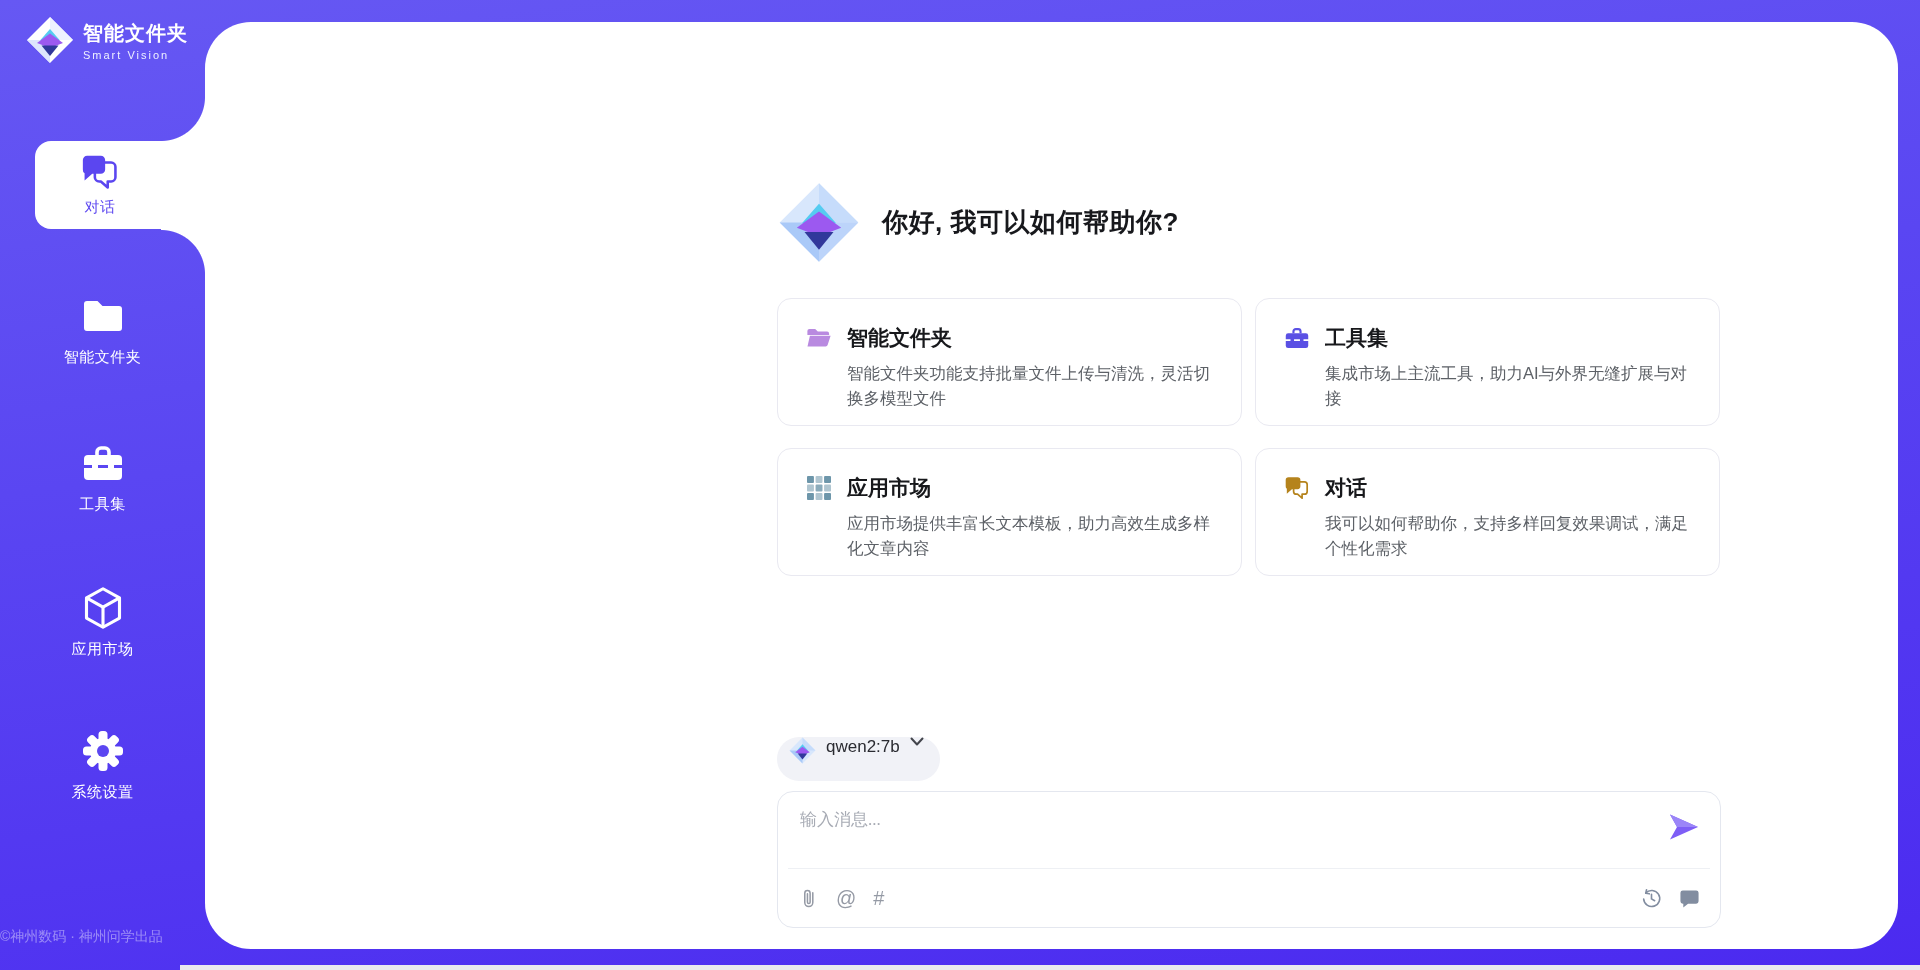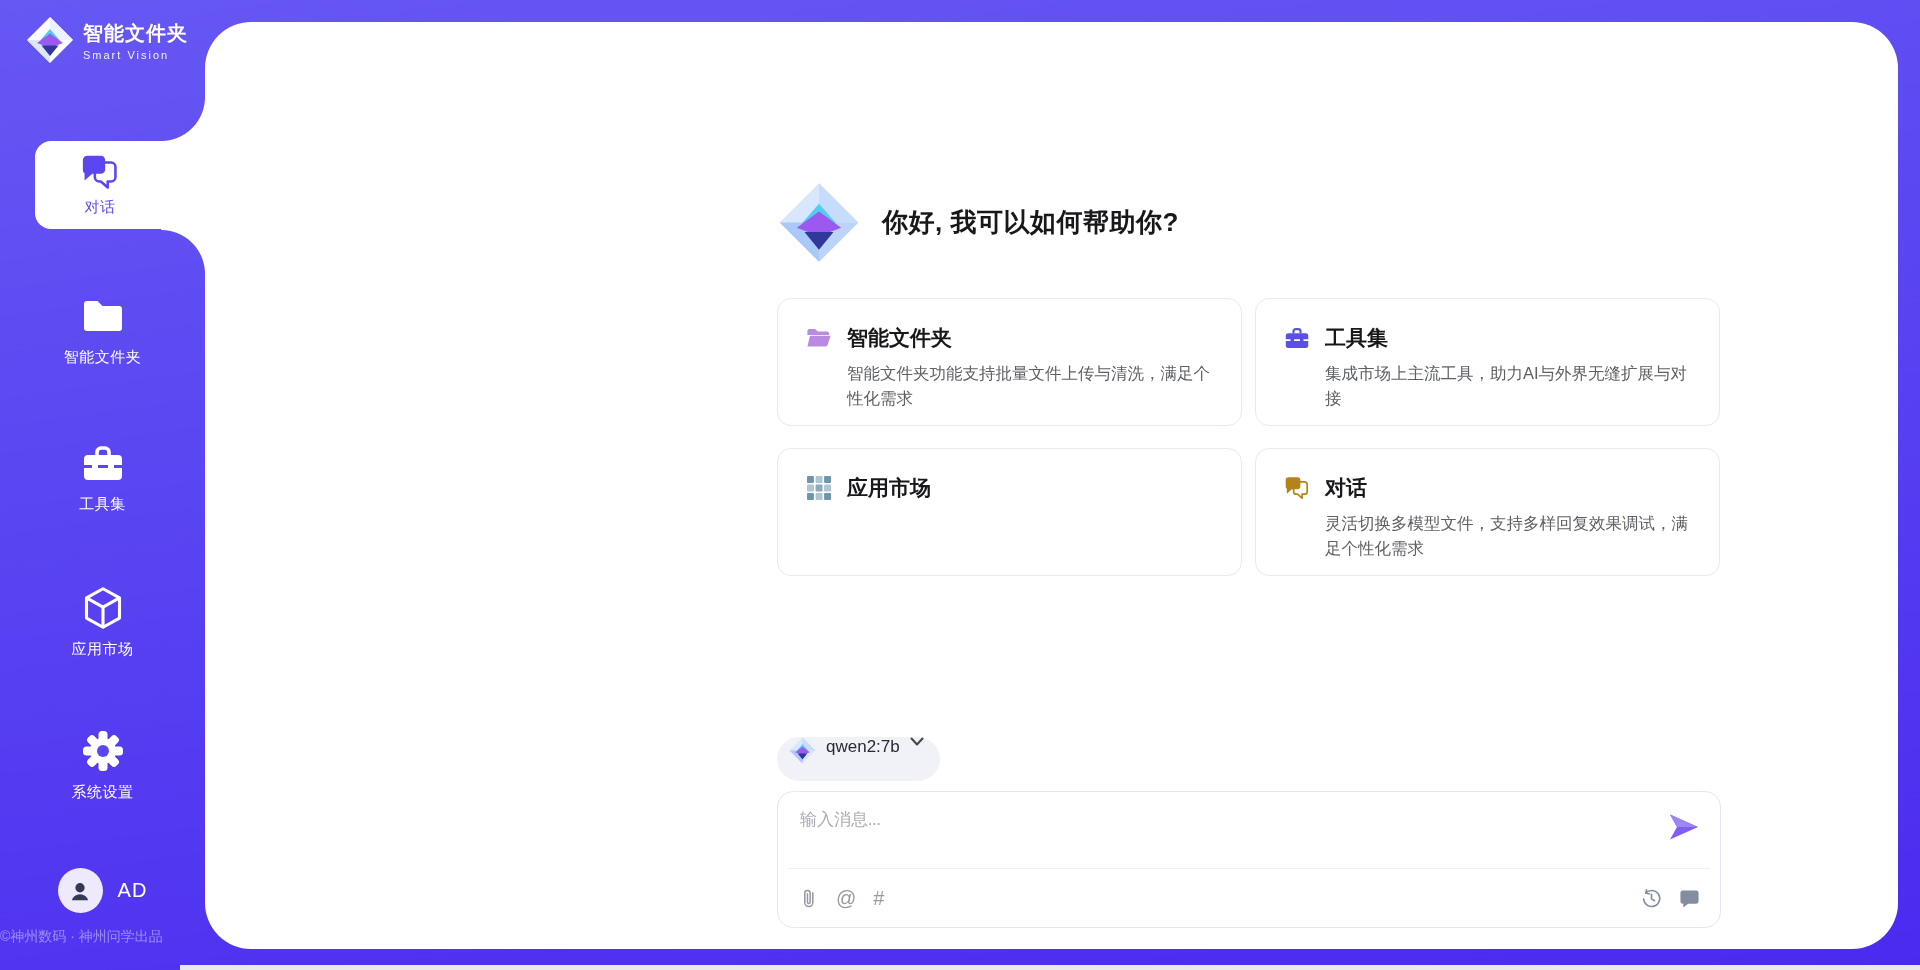--- a/index.html
+++ b/index.html
@@ -139,21 +139,21 @@
     <div class="cards">
 
       <div class="card">
         <div class="card-head">
           <svg class="ic-folder" viewBox="0 0 28 24">
             <path d="M1.5 4.5 a2.2 2.2 0 0 1 2.2-2.2 h6.2 l2.8 2.8 h10 a2.2 2.2 0 0 1 2.2 2.2 v1.4 H1.5 Z" fill="currentColor"></path>
             <path d="M4.2 9.6 h22.3 l-3.2 10 a2.2 2.2 0 0 1 -2.1 1.5 H1.6 Z" fill="currentColor"></path>
           </svg>
           <div class="card-title">智能文件夹</div>
         </div>
-        <div class="card-desc">智能文件夹功能支持批量文件上传与清洗，满足个性化需求</div>
+        <div class="card-desc">智能文件夹功能支持批量文件上传与清洗，灵活切换多模型文件</div>
       </div>
 
       <div class="card">
         <div class="card-head">
           <svg class="ic-toolbox" viewBox="0 0 44 40">
             <path d="M16 12 V9 a4 4 0 0 1 4-4 h4 a4 4 0 0 1 4 4 v3" fill="none" stroke="currentColor" stroke-width="3.6"></path>
             <path d="M3 16 a4 4 0 0 1 4-4 h30 a4 4 0 0 1 4 4 v6 H3 Z" fill="currentColor"></path>
             <path d="M3 25 h38 v8 a4 4 0 0 1 -4 4 H7 a4 4 0 0 1 -4-4 Z" fill="currentColor"></path>
             <rect x="11" y="19" width="6" height="9" rx="1.5" fill="currentColor"></rect>
             <rect x="27" y="19" width="6" height="9" rx="1.5" fill="currentColor"></rect>
@@ -171,31 +171,32 @@
             <rect x="18.5" y="0" width="7.5" height="7.5" rx="1" fill="currentColor"></rect>
             <rect x="0" y="9.3" width="7.5" height="7.5" rx="1" fill="currentColor" opacity="0.55"></rect>
             <rect x="9.3" y="9.3" width="7.5" height="7.5" rx="1" fill="currentColor" opacity="0.8"></rect>
             <rect x="18.5" y="9.3" width="7.5" height="7.5" rx="1" fill="currentColor" opacity="0.55"></rect>
             <rect x="0" y="18.5" width="7.5" height="7.5" rx="1" fill="currentColor"></rect>
             <rect x="9.3" y="18.5" width="7.5" height="7.5" rx="1" fill="currentColor" opacity="0.55"></rect>
             <rect x="18.5" y="18.5" width="7.5" height="7.5" rx="1" fill="currentColor"></rect>
           </svg>
           <div class="card-title">应用市场</div>
         </div>
+        <div class="card-desc">应用市场提供丰富长文本模板，助力高效生成多样化文章内容</div>
       </div>
 
       <div class="card">
         <div class="card-head">
           <svg class="ic-chat-gold" viewBox="0 0 46 42">
             <path d="M22 10 h14 a5 5 0 0 1 5 5 v12 a5 5 0 0 1 -5 5 h-4 v7 l-8 -7 h-2 a5 5 0 0 1 -5 -5 v-12 a5 5 0 0 1 5 -5 z" fill="none" stroke="currentColor" stroke-width="3" stroke-linejoin="round"></path>
             <path d="M8 2 h16 a5 5 0 0 1 5 5 v11 a5 5 0 0 1 -5 5 H14 l-9 8 v-8.5 A5 5 0 0 1 3 18 V7 a5 5 0 0 1 5 -5 z" fill="currentColor"></path>
           </svg>
           <div class="card-title">对话</div>
         </div>
-        <div class="card-desc">灵活切换多模型文件，支持多样回复效果调试，满足个性化需求</div>
+        <div class="card-desc">我可以如何帮助你，支持多样回复效果调试，满足个性化需求</div>
       </div>
     </div>
 
     <div class="model-pill">
       <svg class="logo" viewBox="0 0 48 48">
         <polygon points="24,1 47,24 24,47 1,24" fill="#d8e7fc"></polygon>
         <polygon points="24,1 47,24 24,24" fill="#c6dcfb"></polygon>
         <polygon points="1,24 24,24 24,47" fill="#a9c9f8"></polygon>
         <polygon points="24,13 34,24.5 14,24.5" fill="#55ccf1"></polygon>
         <polygon points="24,17.5 37,27 24,32 11,27" fill="#9c59f0"></polygon>
@@ -312,25 +313,16 @@
             <rect x="17.5" y="2" width="9" height="40" rx="3.5"></rect>
             <rect x="2" y="17.5" width="40" height="9" rx="3.5"></rect>
           </g>
           <circle cx="22" cy="22" r="13"></circle>
         </g>
         <circle cx="22" cy="22" r="6" fill="#5b46f1"></circle>
       </svg>
       <div class="nav-label">系统设置</div>
     </div>
 
-    <div class="user-row">
-      <div class="avatar">
-        <svg viewBox="0 0 24 24">
-          <circle cx="12" cy="9" r="4.3" fill="#343a55"></circle>
-          <path d="M4.5 20.5 a7.6 6.6 0 0 1 15 0 z" fill="#343a55"></path>
-        </svg>
-      </div>
-      <span class="user-name">AD</span>
-    </div>
 
     <div class="side-footer">©神州数码 · 神州问学出品</div>
   </aside>
 </div>
 
 </body></html>

